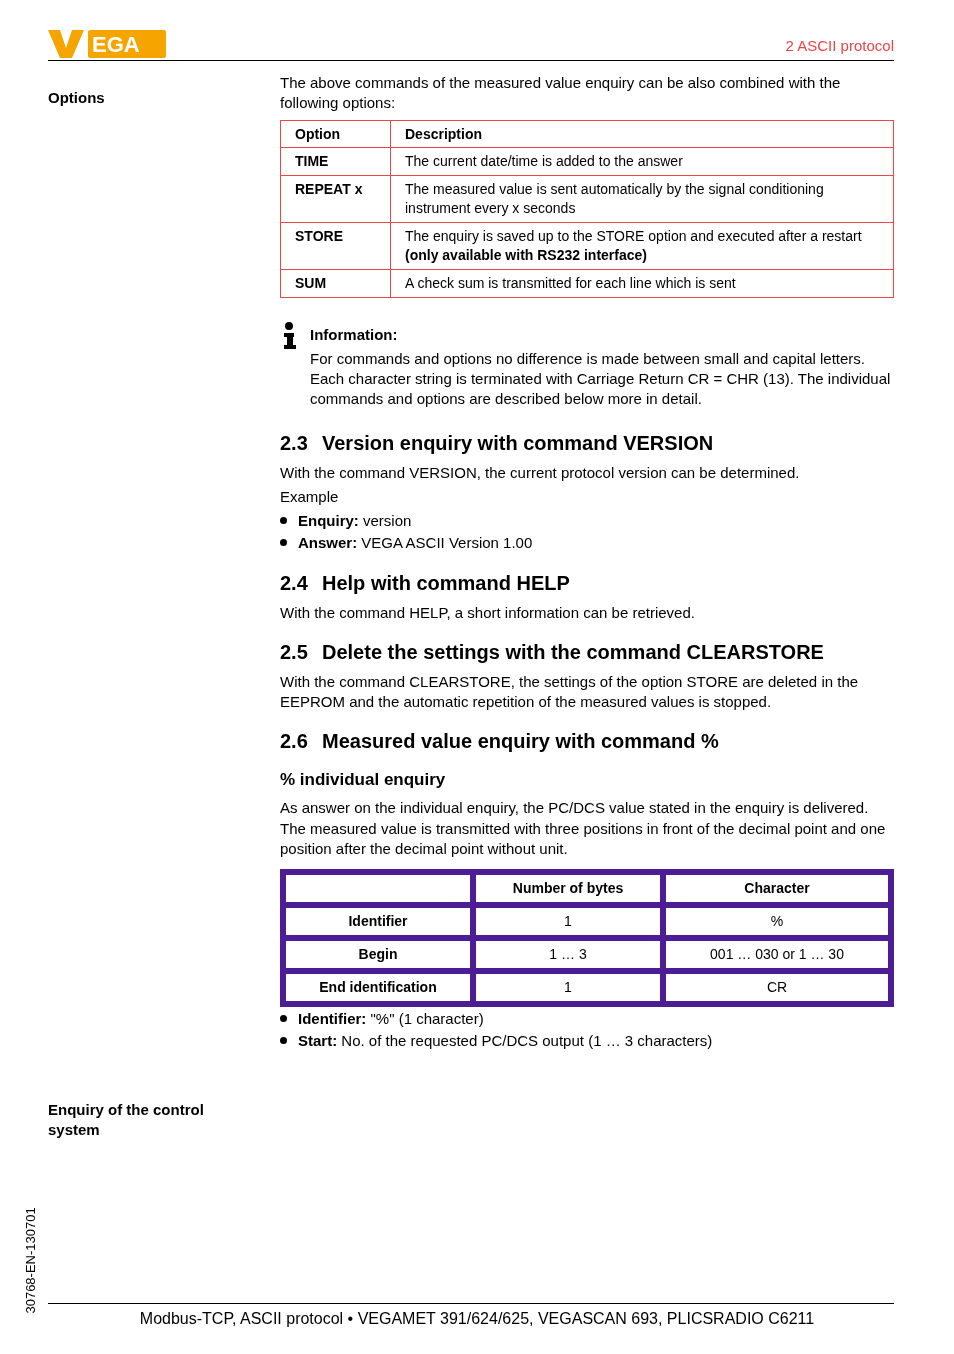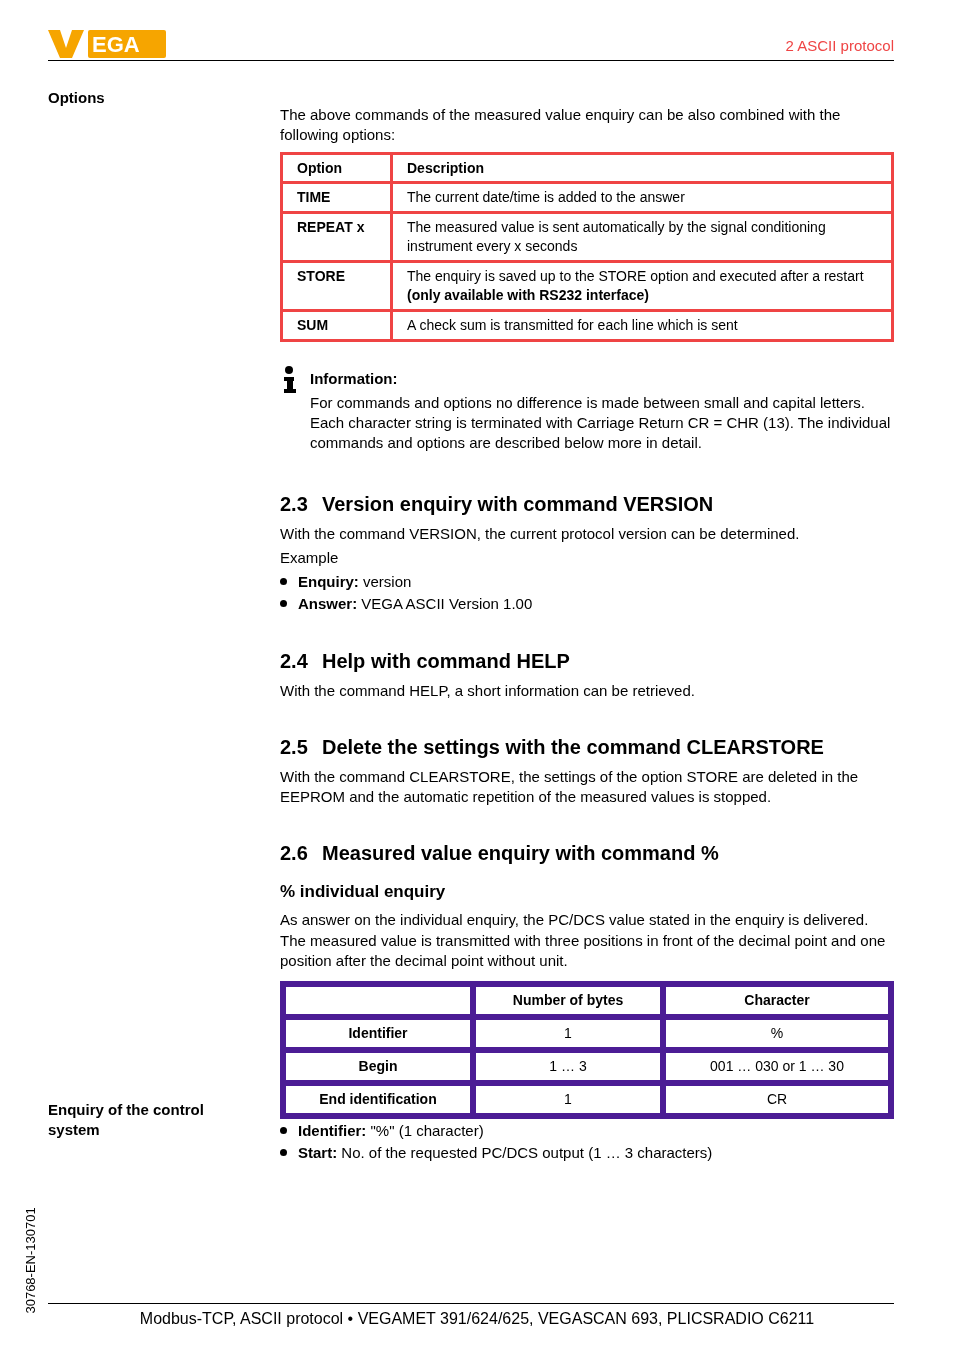--- a/index.html
+++ b/index.html
@@ -26,29 +26,29 @@
     position: absolute; left: 48px; width: 190px;
     font-weight: bold; font-size: 15px;
   }
   .main {
     position: absolute; left: 280px; right: 60px;
   }
   table.opt {
     border-collapse: collapse; width: 100%; margin-top: 6px;
   }
   table.opt td, table.opt th {
-    border: 3px solid #ef4444; padding: 4px 14px; vertical-align: top;
+    border: 1px solid #ef4444; padding: 4px 14px; vertical-align: top;
     font-size: 14px; text-align: left;
   }
   table.opt th { font-weight: bold; }
   .info-row { display: flex; margin-top: 23px; }
   .info-bullet { width: 30px; flex-shrink: 0; }
   .info-text { flex: 1; }
   h2.sec {
-    font-size: 20px; font-weight: bold; margin-top: 33px; margin-bottom: 6px;
+    font-size: 20px; font-weight: bold; margin-top: 16px; margin-bottom: 6px;
     display: flex;
   }
   h2.sec .num { width: 42px; flex-shrink: 0; }
   h3.sub {
     font-size: 17px; font-weight: bold; margin-top: 14px; margin-bottom: 6px;
   }
   ul.bul { list-style: none; padding-left: 0; margin: 0 0; }
   ul.bul li { position: relative; padding-left: 18px; margin: 2px 0; }
   ul.bul li::before {
     content: ""; position: absolute; left: 0; top: 6px;
@@ -92,21 +92,21 @@
 </div>
 
 <div class="hdr-right">2 ASCII protocol</div>
 <div class="hdr-rule"></div>
 
 <div class="vert-text">30768-EN-130701</div>
 
 <div class="margin-col" style="top:88px">Options</div>
 <div class="margin-col" style="top:1100px">Enquiry of the control system</div>
 
-<div class="main" style="top:101px">
+<div class="main" style="top:69px">
 
   <p>The above commands of the measured value enquiry can be also combined with the following options:</p>
 
   <table class="opt">
     <tbody>
         <tr>
       <th style="width:110px">Option</th>
       <th>Description</th>
     </tr>
     <tr>

